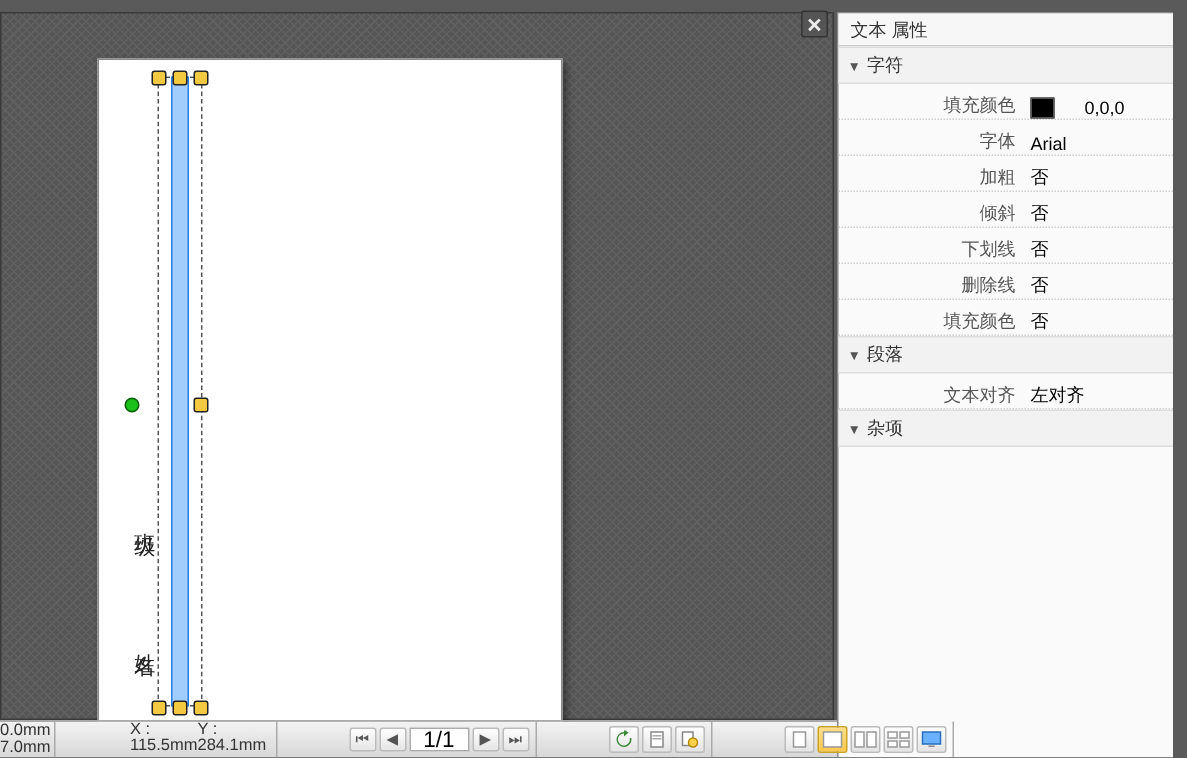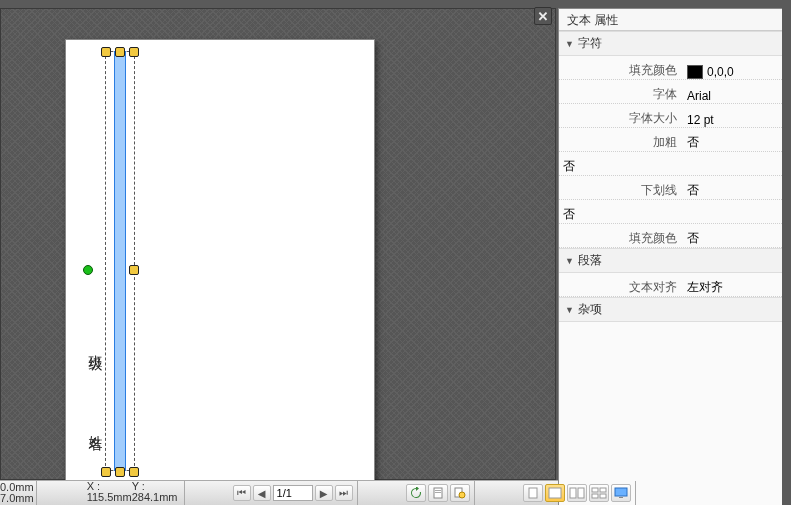--- a/index.html
+++ b/index.html
@@ -136,21 +136,21 @@
     text-align: right;
     padding-right: 6px;
     color:#555;
   }
   .row .value {
     flex:1;
     padding-left: 4px;
     color:#000;
     display:flex;
     align-items:center;
-    gap:4px;
+    gap:20px;
   }
   .swatch {
     width: 16px; height: 14px;
     background:#000;
     border:1px solid #555;
   }
 
   
   .statusbar {
     position:absolute;
@@ -200,22 +200,23 @@
     display:flex; align-items:center; justify-content:center;
     cursor:pointer;
     font-size:10px;
     color:#555;
   }
   .page-input {
     width: 40px;
     height: 16px;
     border: 1px solid #aaa;
     background:#fff;
-    font-size:11px;
+    font-size:15px;
     padding: 0 3px;
+    text-align:center;
   }
   .tool-group {
     display:flex;
     align-items:center;
     gap:2px;
     padding:0 4px;
     height:100%;
     border-right:1px solid #aaa;
   }
   .icon-btn {
@@ -268,35 +269,33 @@
     <div class="value">
       <span class="swatch"></span>
       <span>0,0,0</span>
     </div>
   </div>
   <div class="row">
     <div class="label">字体</div>
     <div class="value">Arial</div>
   </div>
   <div class="row">
-    <div class="label">字体大小</div>
-    <div class="value">12 pt</div>
-  </div>
-  <div class="row">
     <div class="label">加粗</div>
     <div class="value">否</div>
   </div>
   <div class="row">
+    <div class="label">倾斜</div>
     <div class="value">否</div>
   </div>
   <div class="row">
     <div class="label">下划线</div>
     <div class="value">否</div>
   </div>
   <div class="row">
+    <div class="label">删除线</div>
     <div class="value">否</div>
   </div>
   <div class="row">
     <div class="label">填充颜色</div>
     <div class="value">否</div>
   </div>
 
   <div class="section">
     <span class="tri">▼</span>
     <span>段落</span>

